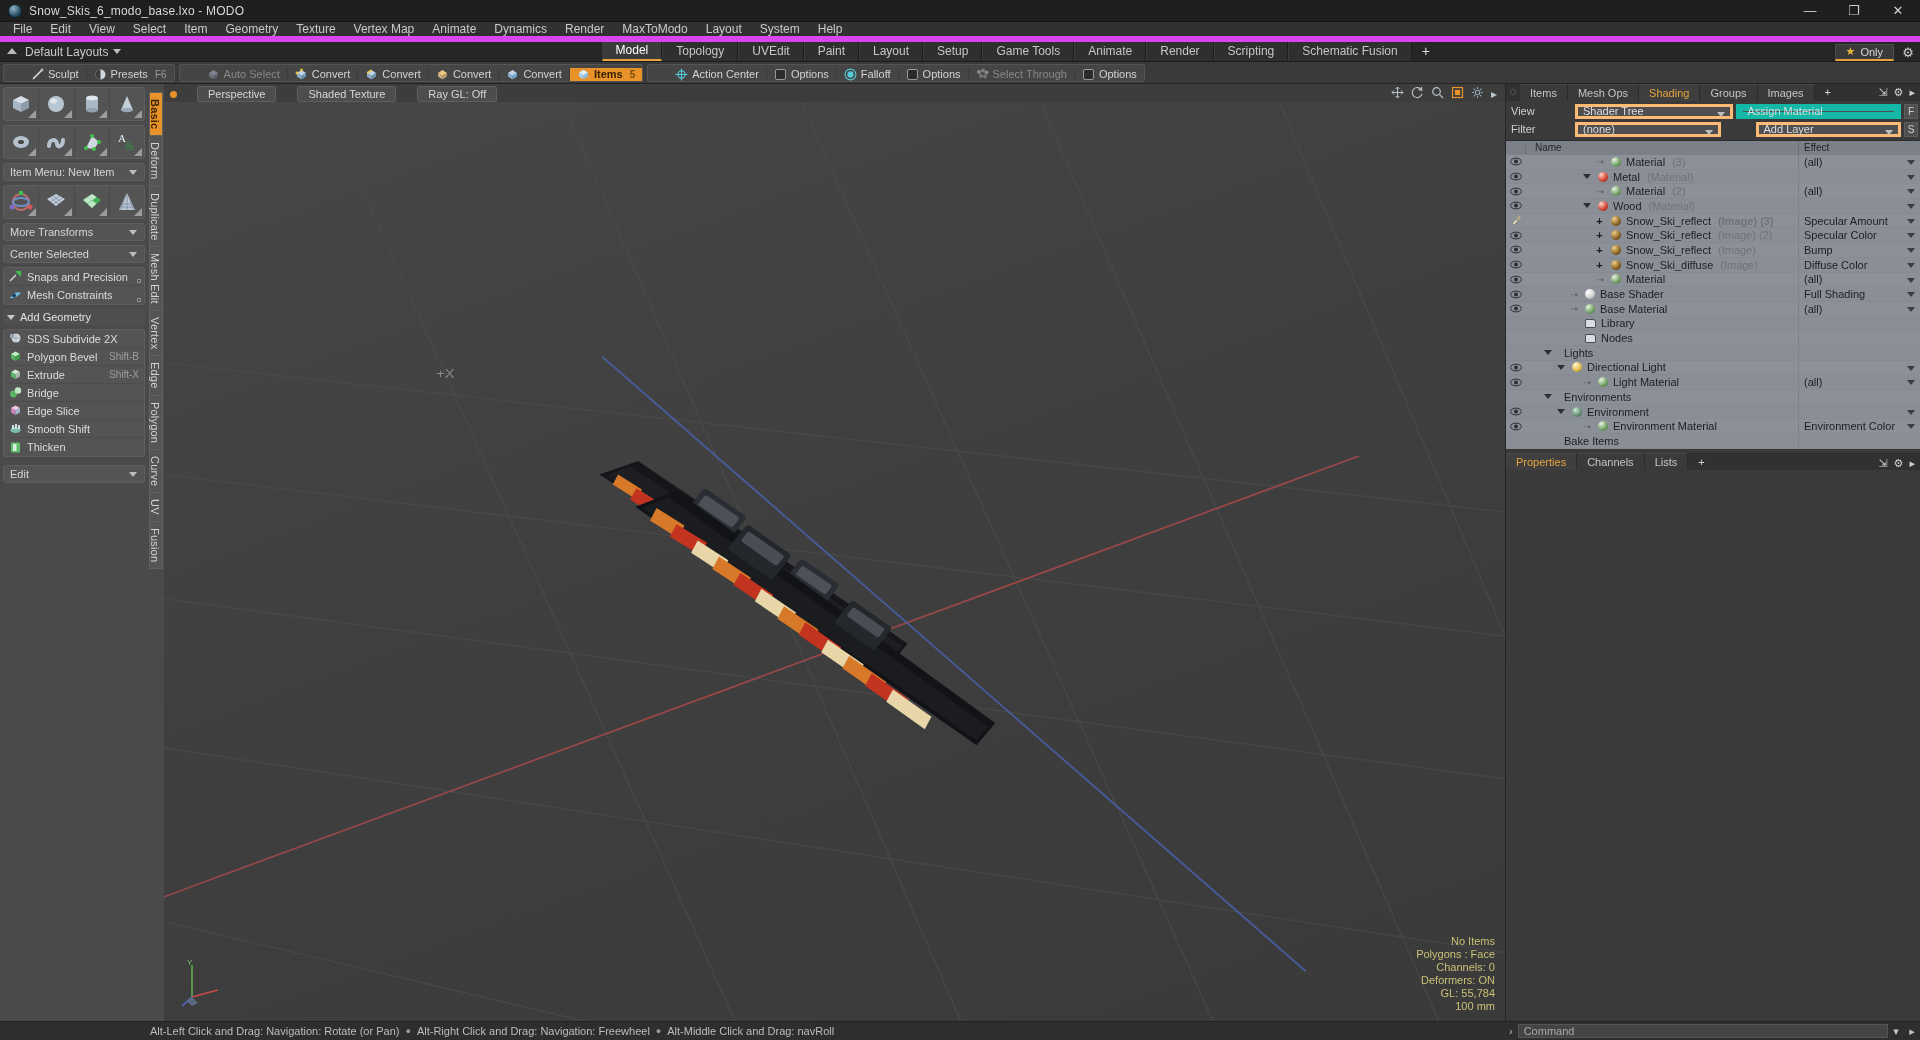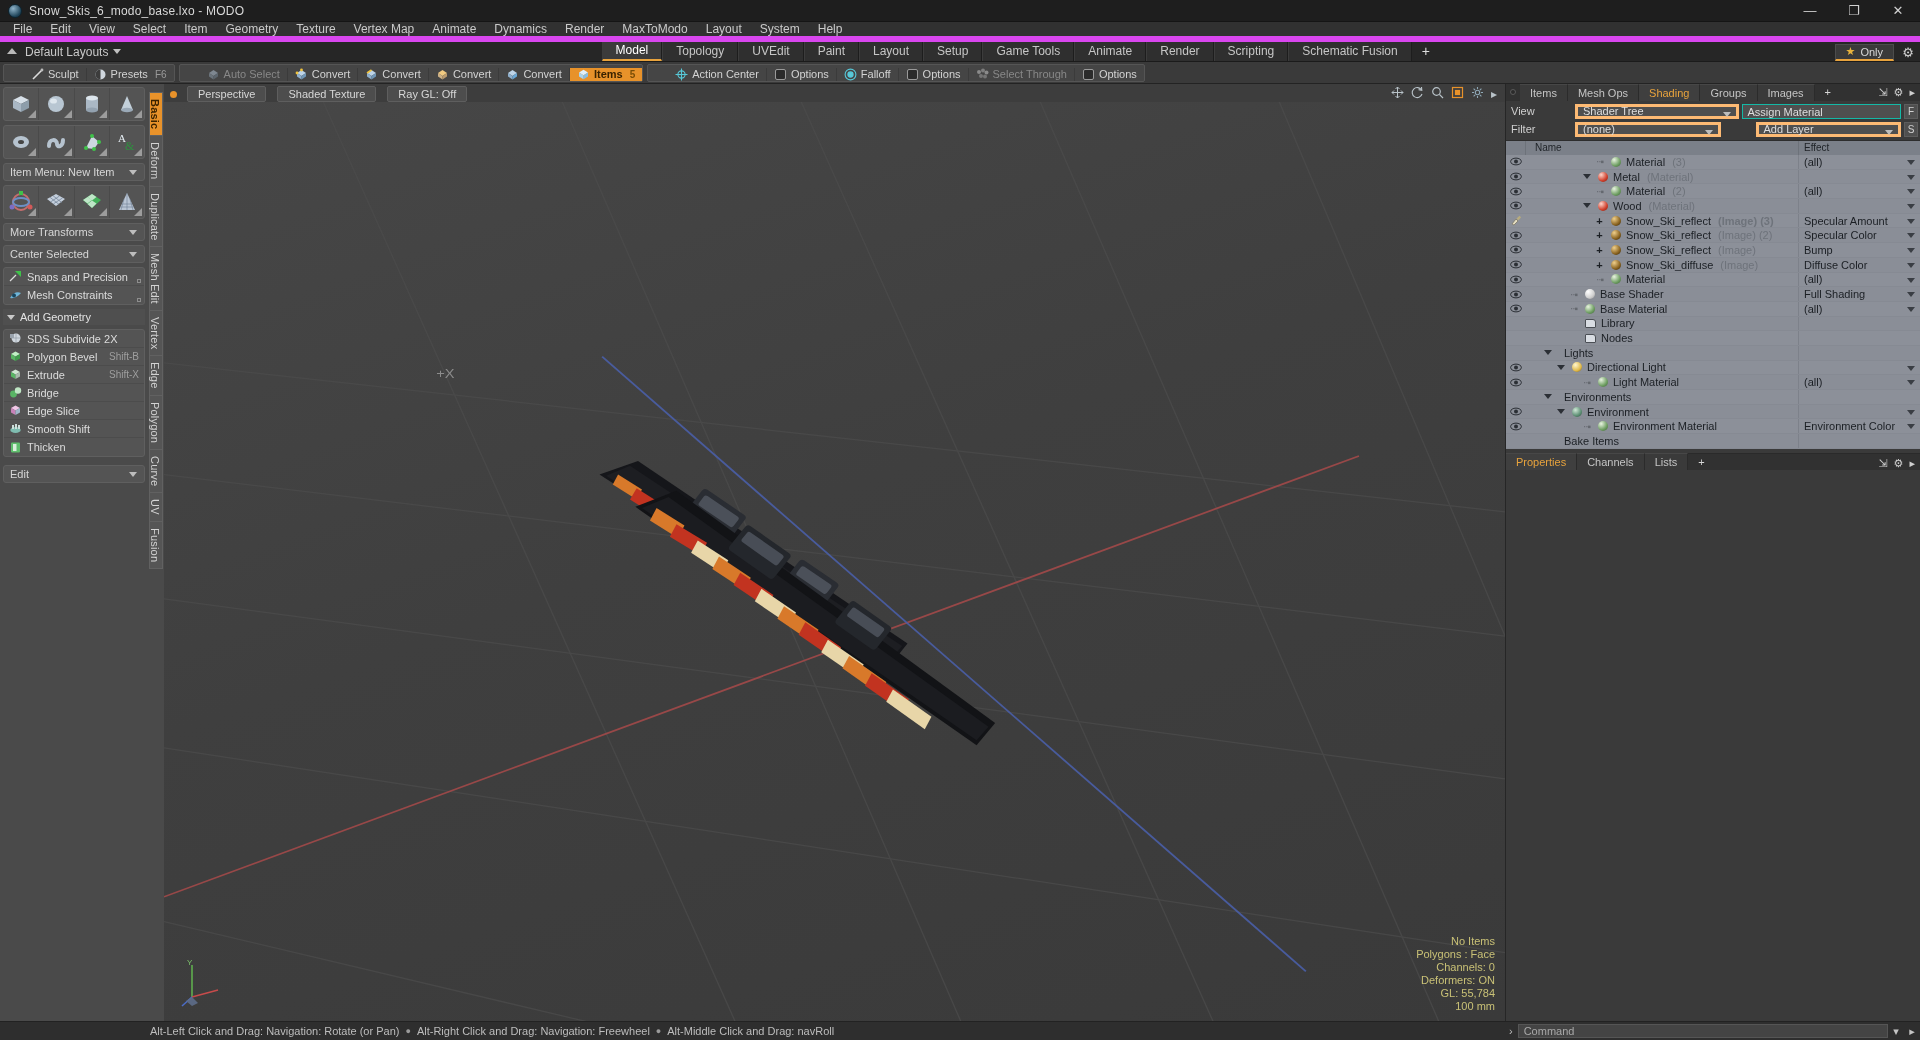--- a/index.html
+++ b/index.html
@@ -138,21 +138,21 @@
     writing-mode: vertical-rl; text-orientation: mixed;
     background: #555; color: #d3d3d3; font-size: 11px; padding: 6px 1px;
     border: 1px solid #616161; border-bottom: none; width: 14px; text-align: center;
     letter-spacing: .2px;
   }
   .vtab.active { background: #e8922a; color: #3a2300; font-weight: bold; }
   .vtab:last-child { border-bottom: 1px solid #616161; }
 
   
   .viewwrap { flex: 1; position: relative; background: #3d3d3d; min-width: 0; display: flex; flex-direction: column; }
-  .vp-header { height: 18px; display: flex; align-items: center; gap: 4px; padding: 2px 4px 0 6px; position: relative; z-index: 5; }
+  .vp-header { height: 18px; display: flex; align-items: center; gap: 14px; padding: 2px 4px 0 6px; position: relative; z-index: 5; }
   .vp-dot { width: 7px; height: 7px; border-radius: 50%; background: #e8922a; margin-right: 6px; }
   .vp-chip {
     background: #4d4d4d; border: 1px solid #5e5e5e; color: #d7d7d7; font-size: 11px;
     padding: 1px 10px; margin-right: 7px; border-radius: 2px;
   }
   .vp-right { margin-left: auto; display: flex; align-items: center; gap: 7px; padding-right: 4px; }
   .vp-ic { color: #b9c3c9; font-size: 12px; }
   .vp-ic.orange { color: #e8922a; }
   .vp-ic.blue { color: #6cc4ef; }
   .canvas { flex: 1; position: relative; overflow: hidden;
@@ -179,22 +179,22 @@
 
   .rp-ctrl { display: flex; align-items: center; gap: 3px; padding: 2px 2px 0 2px; height: 18px; }
   .rp-lbl { width: 32px; font-size: 11px; color: #cfcfcf; padding-left: 3px; }
   .rp-select {
     flex: 1; height: 15px; background: #4f4f4f; border: 3px solid #fdba74;
     font-size: 11px; color: #dedede; display: flex; align-items: center; padding: 0 5px; position: relative; margin-left: 32px;
   }
   .rp-select .dd-caret { position: absolute; right: 5px; top: 5px;
     border-left: 4px solid transparent; border-right: 4px solid transparent; border-top: 5px solid #bdbdbd; }
   .rp-btn1 {
-    flex: 1; height: 15px; background: #4f4f4f; border: 1px solid #14b8a6;
-    font-size: 11px; color: #dedede; display: flex; align-items: flex-end; padding: 0 5px; position: relative;
+    flex: 1; height: 15px; background: #4f4f4f; border: 7px solid #14b8a6;
+    font-size: 11px; color: #dedede; display: flex; align-items: center; padding: 0 5px; position: relative;
   }
   .rp-sq { width: 14px; height: 15px; background: #4f4f4f; border: 1px solid #5d5d5d;
     font-size: 10px; color: #d0d0d0; display: flex; align-items: center; justify-content: center; }
 
   
   .tree { margin-top: 3px; flex: 0 0 auto; background: #8c9099; border-top: 1px solid #2d2d2d; }
   .tree-head { display: flex; height: 14px; background: #7b8089; color: #22262c; font-size: 10px; }
   .th-eye { width: 20px; border-right: 1px solid #6d727a; }
   .th-name { flex: 1; padding-left: 9px; line-height: 14px; color: #1e2227; }
   .th-eff { width: 122px; padding-left: 5px; line-height: 14px; border-left: 1px solid #6d727a; color: #1e2227; }

